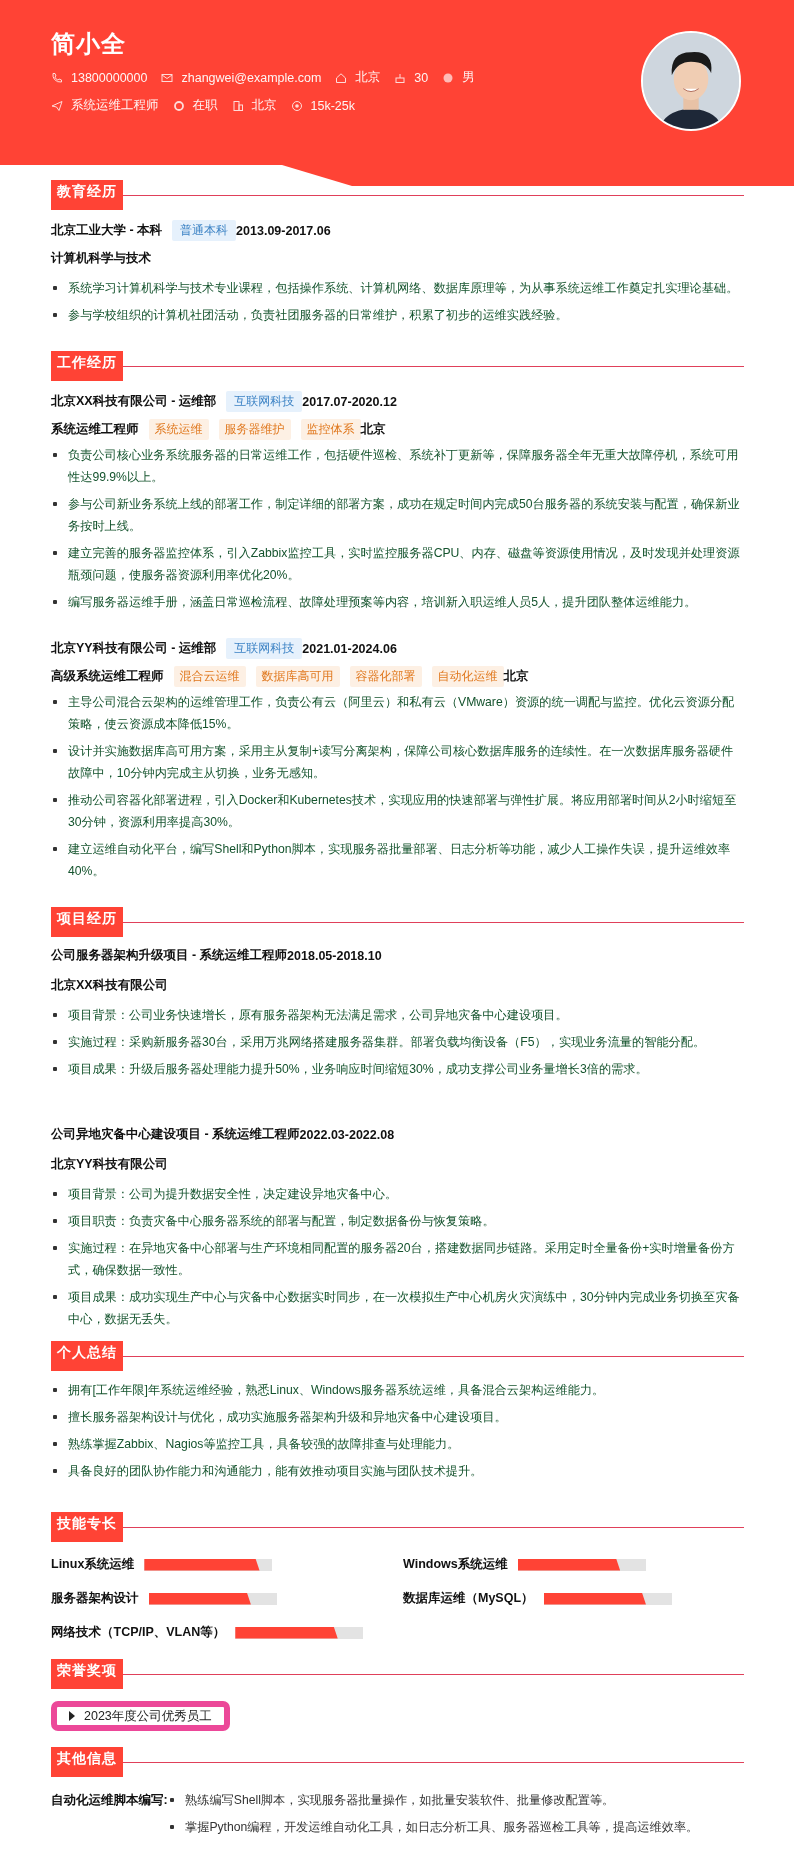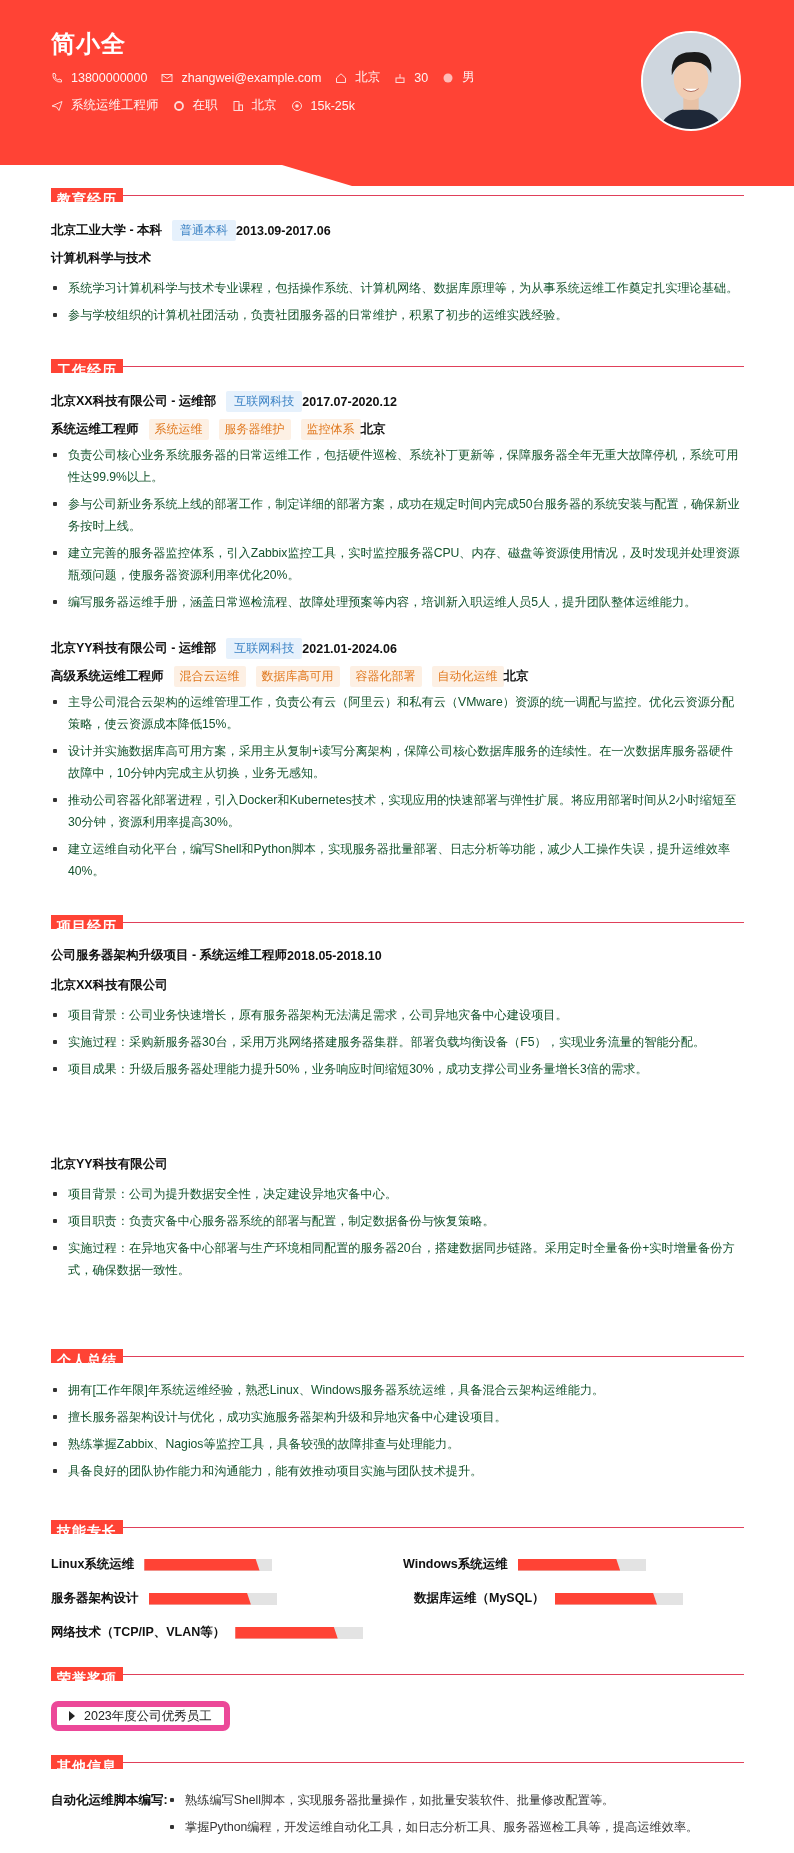--- a/index.html
+++ b/index.html
@@ -12,21 +12,21 @@
   .info-row { position: absolute; left: 51px; display: flex; align-items: center; color: #fff; font-size: 12.5px; opacity: 0.95; }
   .info-row.r1 { top: 69px; }
   .info-row.r2 { top: 97px; }
   .info-item { display: flex; align-items: center; margin-right: 14px; }
   .info-item .ic { width: 12px; height: 12px; margin-right: 8px; display: inline-flex; align-items: center; justify-content: center; opacity: 0.85; }
   .info-item .ic svg { width: 12px; height: 12px; }
   .avatar { position: absolute; left: 641px; top: 31px; width: 100px; height: 100px; border-radius: 50%; border: 2px solid #fff; background: #cdd5dc; overflow: hidden; }
 
   .section { position: absolute; left: 51px; width: 693px; }
   .sec-head { position: relative; height: 22px; display: flex; align-items: center; }
-  .sec-title { background: #ff4335; color: #fff; font-size: 14px; font-weight: bold; padding: 0 6px; height: 14px; line-height: 22px; letter-spacing: 1px; }
+  .sec-title { background: #ff4335; color: #fff; font-size: 14px; font-weight: bold; padding: 0 6px; height: 30px; line-height: 22px; letter-spacing: 1px; }
   .sec-line { flex: 1; height: 1px; background: #e0405a; margin-left: 0; }
 
   .row { position: absolute; left: 0; width: 693px; display: flex; align-items: center; justify-content: flex-start; }
   .row-left { display: flex; align-items: center; }
   .bold { font-weight: bold; font-size: 12.5px; color: #111; }
   .date { font-weight: bold; font-size: 12.5px; color: #111; }
   .tag-blue { background: #e6f1fc; color: #3b82c4; font-size: 12px; padding: 2px 8px; margin-left: 10px; border-radius: 2px; }
   .tag-orange { background: #fdf0e4; color: #e0781e; font-size: 12px; padding: 2px 6px; margin-left: 10px; border-radius: 2px; }
 
   ul.bullets { position: absolute; left: 0; width: 693px; list-style: none; }
@@ -236,27 +236,32 @@
   </div>
   <div class="row" style="top:66px;">
     <span class="bold">北京XX科技有限公司</span>
   </div>
   <ul class="bullets" style="top:93px;">
     <li>项目背景：公司业务快速增长，原有服务器架构无法满足需求，公司异地灾备中心建设项目。</li>
     <li>实施过程：采购新服务器30台，采用万兆网络搭建服务器集群。部署负载均衡设备（F5），实现业务流量的智能分配。</li>
     <li>项目成果：升级后服务器处理能力提升50%，业务响应时间缩短30%，成功支撑公司业务量增长3倍的需求。</li>
   </ul>
 
+  <div class="row" style="top:215px;">
+    <span class="bold">公司异地灾备中心建设项目 - 系统运维工程师</span>
+    <span class="date">2022.03-2022.08</span>
+  </div>
   <div class="row" style="top:245px;">
     <span class="bold">北京YY科技有限公司</span>
   </div>
   <ul class="bullets" style="top:272px;">
     <li>项目背景：公司为提升数据安全性，决定建设异地灾备中心。</li>
     <li>项目职责：负责灾备中心服务器系统的部署与配置，制定数据备份与恢复策略。</li>
     <li>实施过程：在异地灾备中心部署与生产环境相同配置的服务器20台，搭建数据同步链路。采用定时全量备份+实时增量备份方式，确保数据一致性。</li>
+    <li>项目成果：成功实现生产中心与灾备中心数据实时同步，在一次模拟生产中心机房火灾演练中，30分钟内完成业务切换至灾备中心，数据无丢失。</li>
   </ul>
 </div>
 
 <div class="section" style="top:1345px;">
   <div class="sec-head">
     <div class="sec-title">个人总结</div>
     <div class="sec-line"></div>
   </div>
   <ul class="bullets" style="top:34px;">
     <li>拥有[工作年限]年系统运维经验，熟悉Linux、Windows服务器系统运维，具备混合云架构运维能力。</li>
@@ -282,21 +287,21 @@
     <div class="skill-bar">
         <div class="skill-fill" style="width:80%;"></div>
       </div>
   </div>
   <div class="skill" style="left:0; top:74px;">
     <span class="skill-label">服务器架构设计</span>
     <div class="skill-bar">
         <div class="skill-fill" style="width:80%;"></div>
       </div>
   </div>
-  <div class="skill" style="left:363px; top:74px;">
+  <div class="skill" style="left:352px; top:74px;">
     <span class="skill-label">数据库运维（MySQL）</span>
     <div class="skill-bar">
         <div class="skill-fill" style="width:80%;"></div>
       </div>
   </div>
   <div class="skill" style="left:0; top:108px;">
     <span class="skill-label">网络技术（TCP/IP、VLAN等）</span>
     <div class="skill-bar">
         <div class="skill-fill" style="width:80%;"></div>
       </div>

